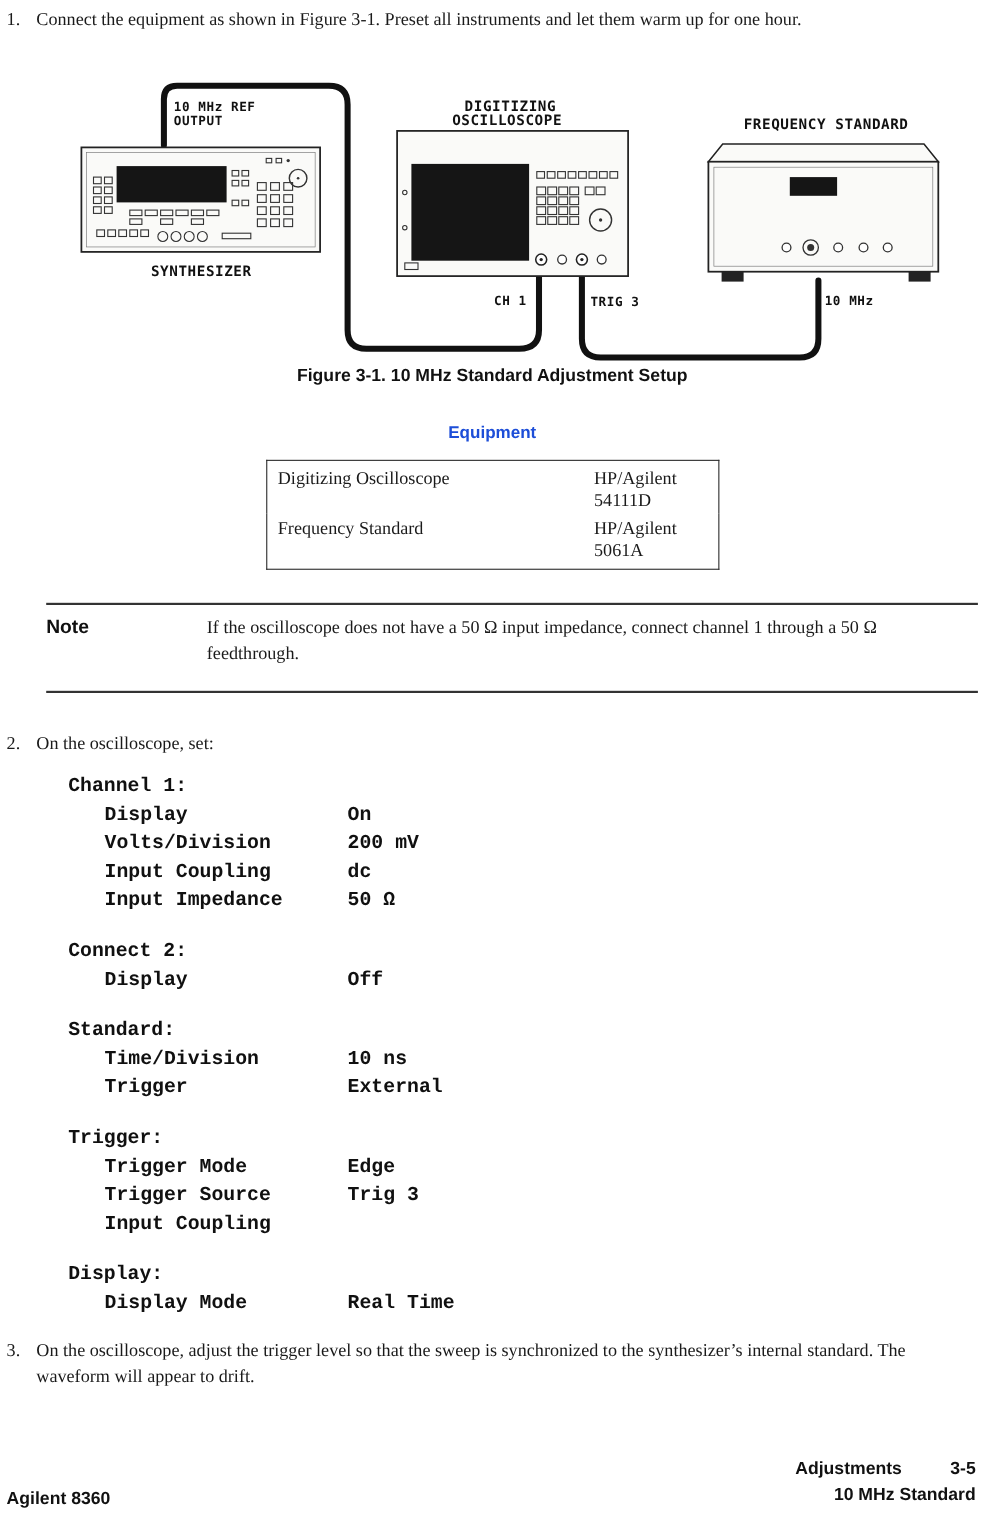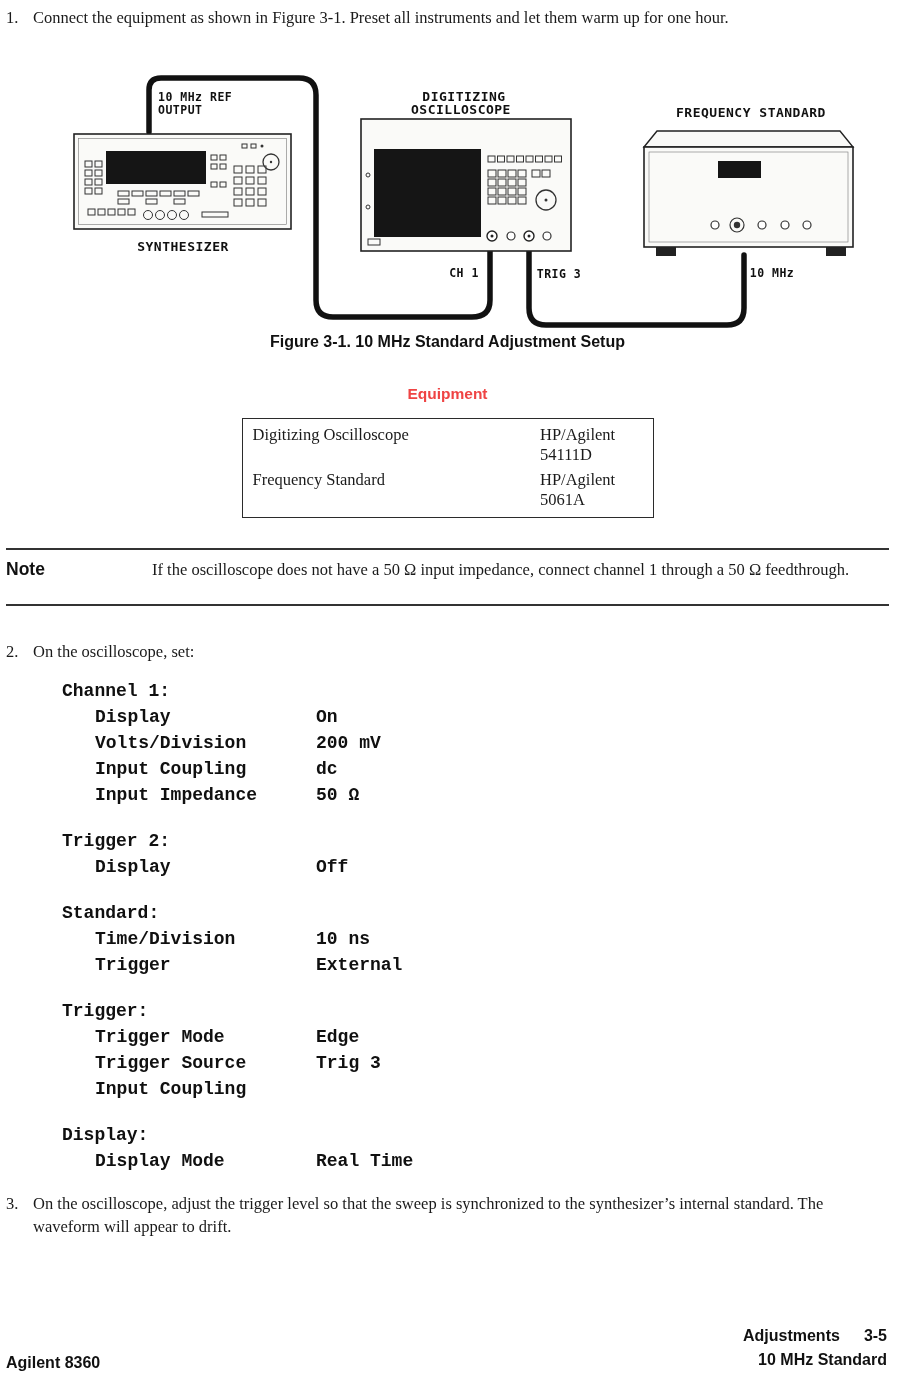--- a/index.html
+++ b/index.html
@@ -19,34 +19,34 @@
   .diagram svg { display:block; }
 
   .fig-caption {
     text-align:center; margin-top:2px;
     font-family:Liberation Sans, sans-serif; font-weight:bold; font-size:16px;
     color:#111;
   }
   .equip-heading {
     text-align:center; margin-top:34px;
     font-family:"Liberation Sans", sans-serif; font-weight:bold; font-size:15.5px;
-    color:#ef4444;
+    color:#1d4ed8;
   }
   table.equipment {
     margin:15px auto 0; border-collapse:collapse; border:1.5px solid #2b2b2b;
     width:412px; font-size:16.5px;
   }
   table.equipment td { padding:3px 10px 2px; vertical-align:top; }
   table.equipment td.item  { width:288px; }
   table.equipment tr:first-child td { padding-top:6px; }
   table.equipment tr:last-child td { padding-bottom:7px; }
 
   .note-block {
     margin-top:30px; border-top:2px solid #333; border-bottom:2px solid #333;
-    padding:8px 0 22px; display:flex;
+    padding:8px 0 22px; display:flex;margin-left:36px;
   }
   .note-label {
     width:146px; flex:none; padding-top:1px;
     font-family:"Liberation Sans", sans-serif; font-weight:bold; font-size:17.5px; color:#111;
   }
   .note-text { flex:1; font-size:16.5px; line-height:1.45; padding-right:4px; }
 
   .step2 { margin-top:34px; }
 
   .settings {
@@ -61,21 +61,21 @@
   .s-label, .s-value { white-space:pre; }
 
   .step3 { margin-top:18px; }
 
   .footer {
     position:absolute; left:6px; right:22px; bottom:8px;
     display:flex; justify-content:space-between; align-items:flex-end;
     font-family:"Liberation Sans", sans-serif; font-weight:bold; font-size:16px; color:#111;
   }
   .footer-right { text-align:right; line-height:1.5; }
-  .footer-line1 { display:flex; gap:24px; justify-content:flex-end; }
+  .footer-line1 { display:flex; gap:44px; justify-content:flex-end; }
 
   
   .diagram text { fill:#111; }
   .panel-title { font-family:"DejaVu Sans Mono", monospace; font-weight:bold; font-size:13px; letter-spacing:0.5px; }
   .conn-label  { font-family:"DejaVu Sans Mono", monospace; font-weight:bold; font-size:11.5px; letter-spacing:0.5px; }
 </style>
 </head>
 <body>
 
 <div class="page">
@@ -282,21 +282,21 @@
           <span class="s-label">Input Coupling</span>
           <span class="s-value">dc</span>
         </div>
         <div class="srow">
           <span class="s-label">Input Impedance</span>
           <span class="s-value">50 Ω</span>
         </div>
       </div>
 
       <div class="sgroup">
-        <div class="sgroup-title">Trigger 2:</div>
+        <div class="sgroup-title">Connect 2:</div>
         <div class="srow">
           <span class="s-label">Display</span>
           <span class="s-value">Off</span>
         </div>
       </div>
 
       <div class="sgroup">
         <div class="sgroup-title">Standard:</div>
         <div class="srow">
           <span class="s-label">Time/Division</span>

